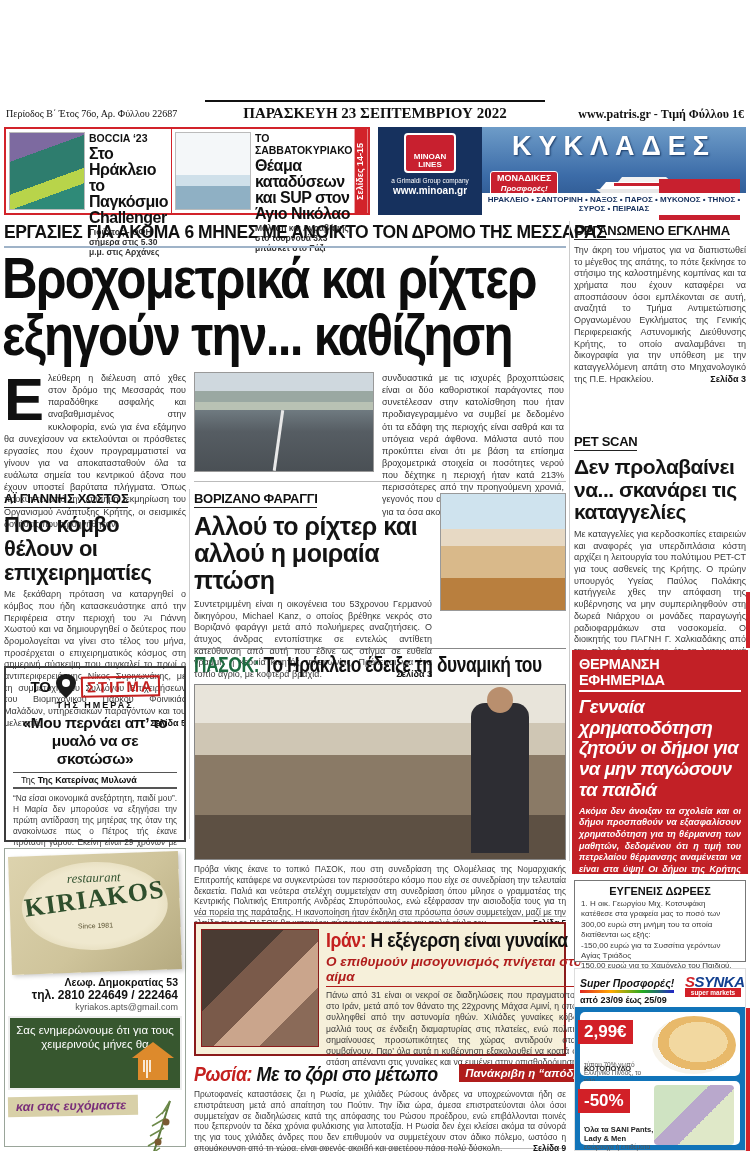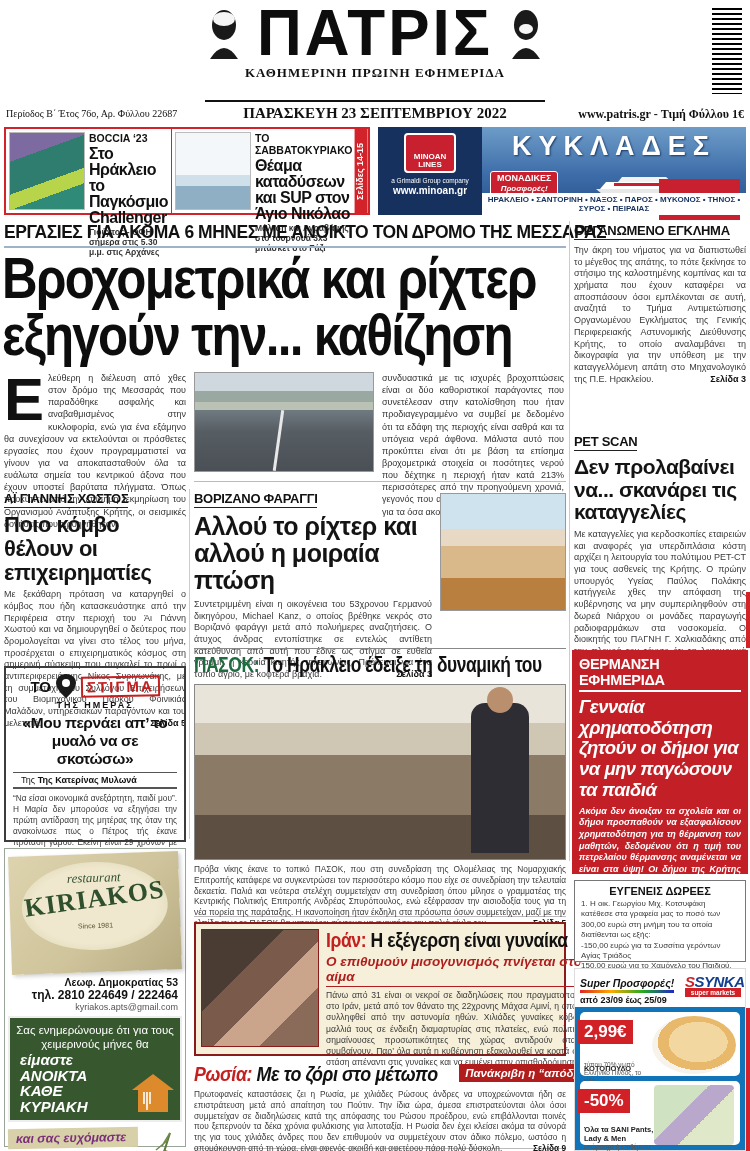--- a/index.html
+++ b/index.html
@@ -165,37 +165,20 @@
   .img-sani { position:absolute; right:6px; top:4px; width:80px; height:60px;
      background:linear-gradient(135deg,#cfe3c2 0 40%,#b9a8cc 40% 60%,#dfe8c8 60%); border-radius:4px; }
 
   .edge-red { position:absolute; right:0; width:4px; background:#d2232a; }
 </style>
 </head>
 <body>
 
 <div class="page">
 
-  <div class="masthead">
-    <div class="mast-title-row">
-      <svg class="portrait" viewBox="0 0 38 52">
-          <ellipse cx="19" cy="18" rx="12" ry="15" fill="#1a1a1a"></ellipse>
-          <path d="M5 52 Q19 30 33 52 Z" fill="#1a1a1a"></path>
-          <ellipse cx="19" cy="12" rx="11" ry="7" fill="#f5f5f5"></ellipse>
-        </svg>
-      <div class="mast-title">ΠΑΤΡΙΣ</div>
-      <svg class="portrait" viewBox="0 0 38 52">
-          <ellipse cx="19" cy="18" rx="12" ry="15" fill="#1a1a1a"></ellipse>
-          <path d="M5 52 Q19 30 33 52 Z" fill="#1a1a1a"></path>
-          <ellipse cx="19" cy="22" rx="7" ry="5" fill="#f5f5f5"></ellipse>
-        </svg>
-    </div>
-    <div class="mast-sub">ΚΑΘΗΜΕΡΙΝΗ ΠΡΩΙΝΗ ΕΦΗΜΕΡΙΔΑ</div>
-    <div class="barcode"></div>
-  </div>
   <div class="dateline">
     <div class="rule"></div>
     <div class="issue-info">Περίοδος Β΄ Έτος 76ο, Αρ. Φύλλου 22687</div>
     <div class="date-center">ΠΑΡΑΣΚΕΥΗ 23 ΣΕΠΤΕΜΒΡΙΟΥ 2022</div>
     <div class="site-price">www.patris.gr - Τιμή Φύλλου 1€</div>
   </div>
 
   <div class="promo-box">
     <div class="promo">
       <div class="promo-photo photo-boccia"></div>
@@ -293,21 +276,20 @@
       <div class="kir-name">KIRIAKOS</div>
       <div class="kir-since">Since 1981</div>
     </div>
     <div class="kir-addr">
       <div class="l1">Λεωφ. Δημοκρατίας 53</div>
       <div class="l2">τηλ. 2810 224649 / 222464</div>
       <div class="l3">kyriakos.apts@gmail.com</div>
     </div>
     <div class="kir-green">
       <div class="g1">Σας ενημερώνουμε ότι για τους χειμερινούς μήνες θα</div>
-      <div class="g2">είμαστε ΑΝΟΙΚΤΑ ΚΑΘΕ ΚΥΡΙΑΚΗ</div>
       <svg class="kir-house" viewBox="0 0 46 42">
           <path d="M23 2 L44 18 L38 18 L38 40 L8 40 L8 18 L2 18 Z" fill="#dd8a2c"></path>
           <path d="M14 20 v12 M17 20 v12 M20 20 v12 M17 26 v12" stroke="#fff" stroke-width="1.6"></path>
         </svg>
     </div>
     <div class="kir-bottom">
       <div class="kir-strip1">και σας ευχόμαστε</div>
 
       <svg class="kir-branch" viewBox="0 0 40 70">
           <path d="M30 5 L12 62" stroke="#5d7a3d" stroke-width="2"></path>

